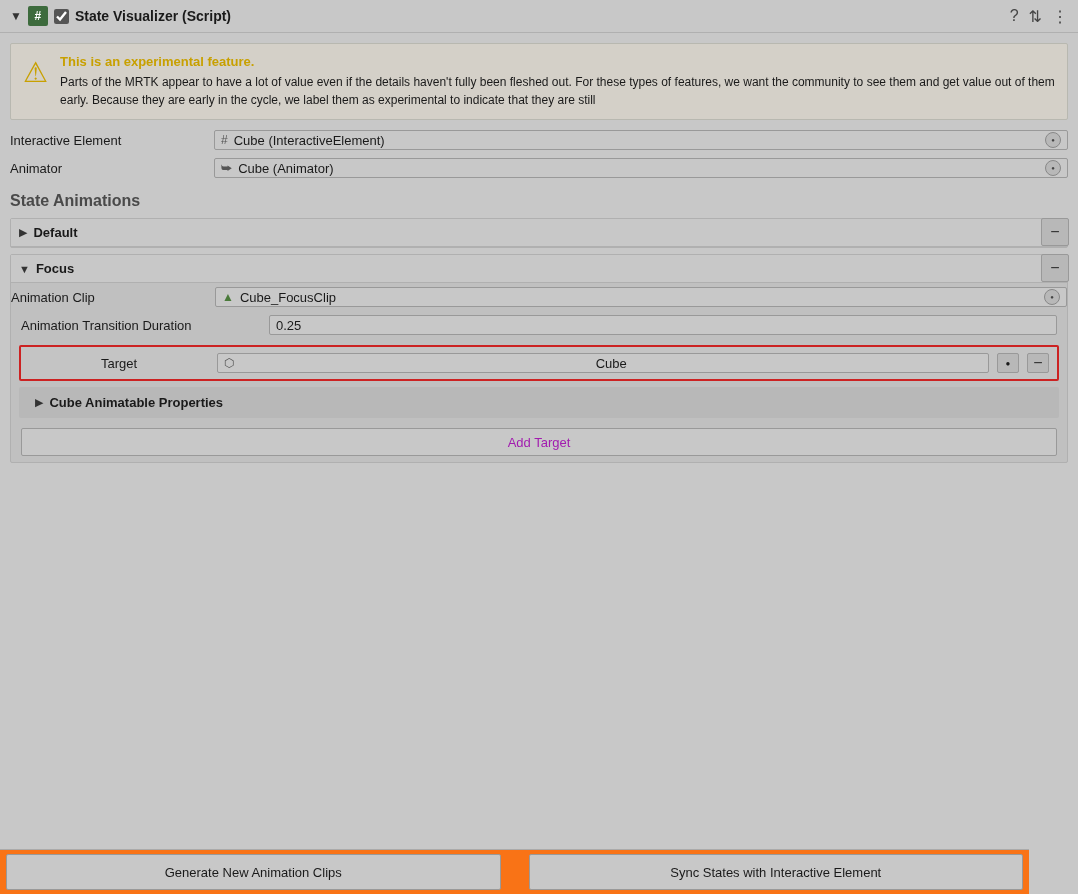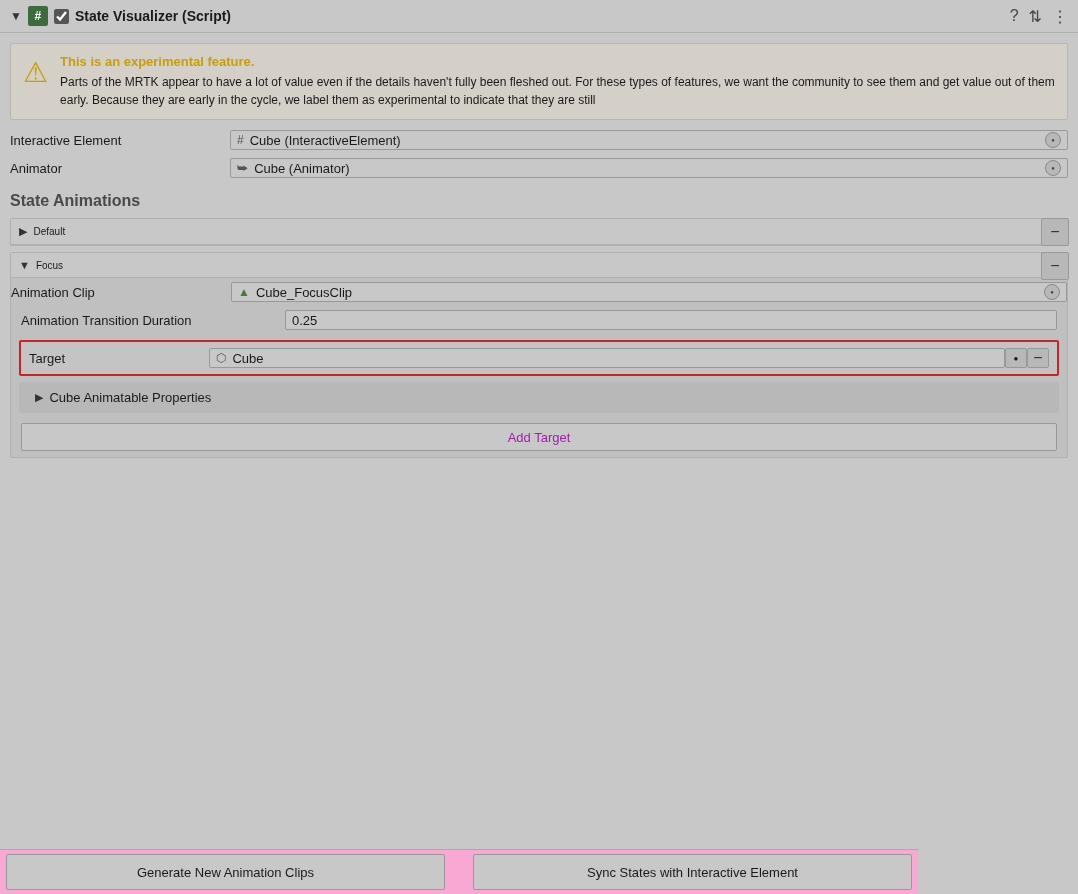--- a/index.html
+++ b/index.html
@@ -91,21 +91,21 @@
       font-size: 12px;
       color: #1a1a1a;
       line-height: 1.5;
     }
 
     
     .field-row {
       display: flex;
       align-items: center;
       padding: 4px 10px;
-      gap: 20px;
+      gap: 4px;
     }
     .field-label {
       width: 200px;
       color: #1a1a1a;
       font-size: 13px;
       flex-shrink: 0;
     }
     .field-input {
       flex: 1;
       height: 20px;
@@ -168,22 +168,22 @@
       padding: 6px 8px;
       background: #c8c8c8;
       border-bottom: 1px solid #b0b0b0;
     }
     .group-arrow {
       font-size: 11px;
       margin-right: 6px;
       color: #333;
     }
     .group-title {
-      font-size: 10px;
-      font-weight: 400;
+      font-size: 13px;
+      font-weight: 700;
     }
     .minus-btn {
       position: absolute;
       right: -1px;
       top: 0;
       width: 28px;
       height: 28px;
       background: #b8b8b8;
       border: 1px solid #999;
       border-radius: 2px;
@@ -205,20 +205,22 @@
     .target-section {
       margin: 6px 8px;
       border: 2px solid #cc2222;
       border-radius: 2px;
       background: #c4c4c4;
       padding: 6px 8px;
     }
     .target-row {
       display: flex;
       align-items: center;
+      gap: 8px;
+      text-align: center;
     }
     .target-label {
       width: 180px;
       font-size: 13px;
       flex-shrink: 0;
     }
     .target-input {
       flex: 1;
       height: 20px;
       background: #c8c8c8;
@@ -267,21 +269,21 @@
       margin: 4px 8px;
       border-radius: 2px;
       cursor: pointer;
     }
     .animatable-arrow {
       font-size: 11px;
       margin-right: 6px;
       color: #333;
     }
     .animatable-title {
-      font-weight: 400;
+      font-weight: 700;
       font-size: 13px;
     }
 
     
     .add-target-row {
       padding: 6px 10px;
     }
     .add-target-btn {
       width: 100%;
       height: 28px;
@@ -290,25 +292,25 @@
       border-radius: 2px;
       cursor: pointer;
       font-size: 13px;
       color: #a21caf;
     }
 
     
     .bottom-bar {
       position: fixed;
       bottom: 0;
-      width: 918px;
+      width: 1029px;
       display: flex;
       gap: 16px;
       border-top: 1px solid #aaa;
-      background: #f9a8d4;
+      background: #f97316;
     }
     .bottom-btn {
       flex: 1;
       height: 36px;
       background: #c8c8c8;
       border: 1px solid #999;
       border-radius: 2px;
       cursor: pointer;
       font-size: 13px;
       color: #1a1a1a;

